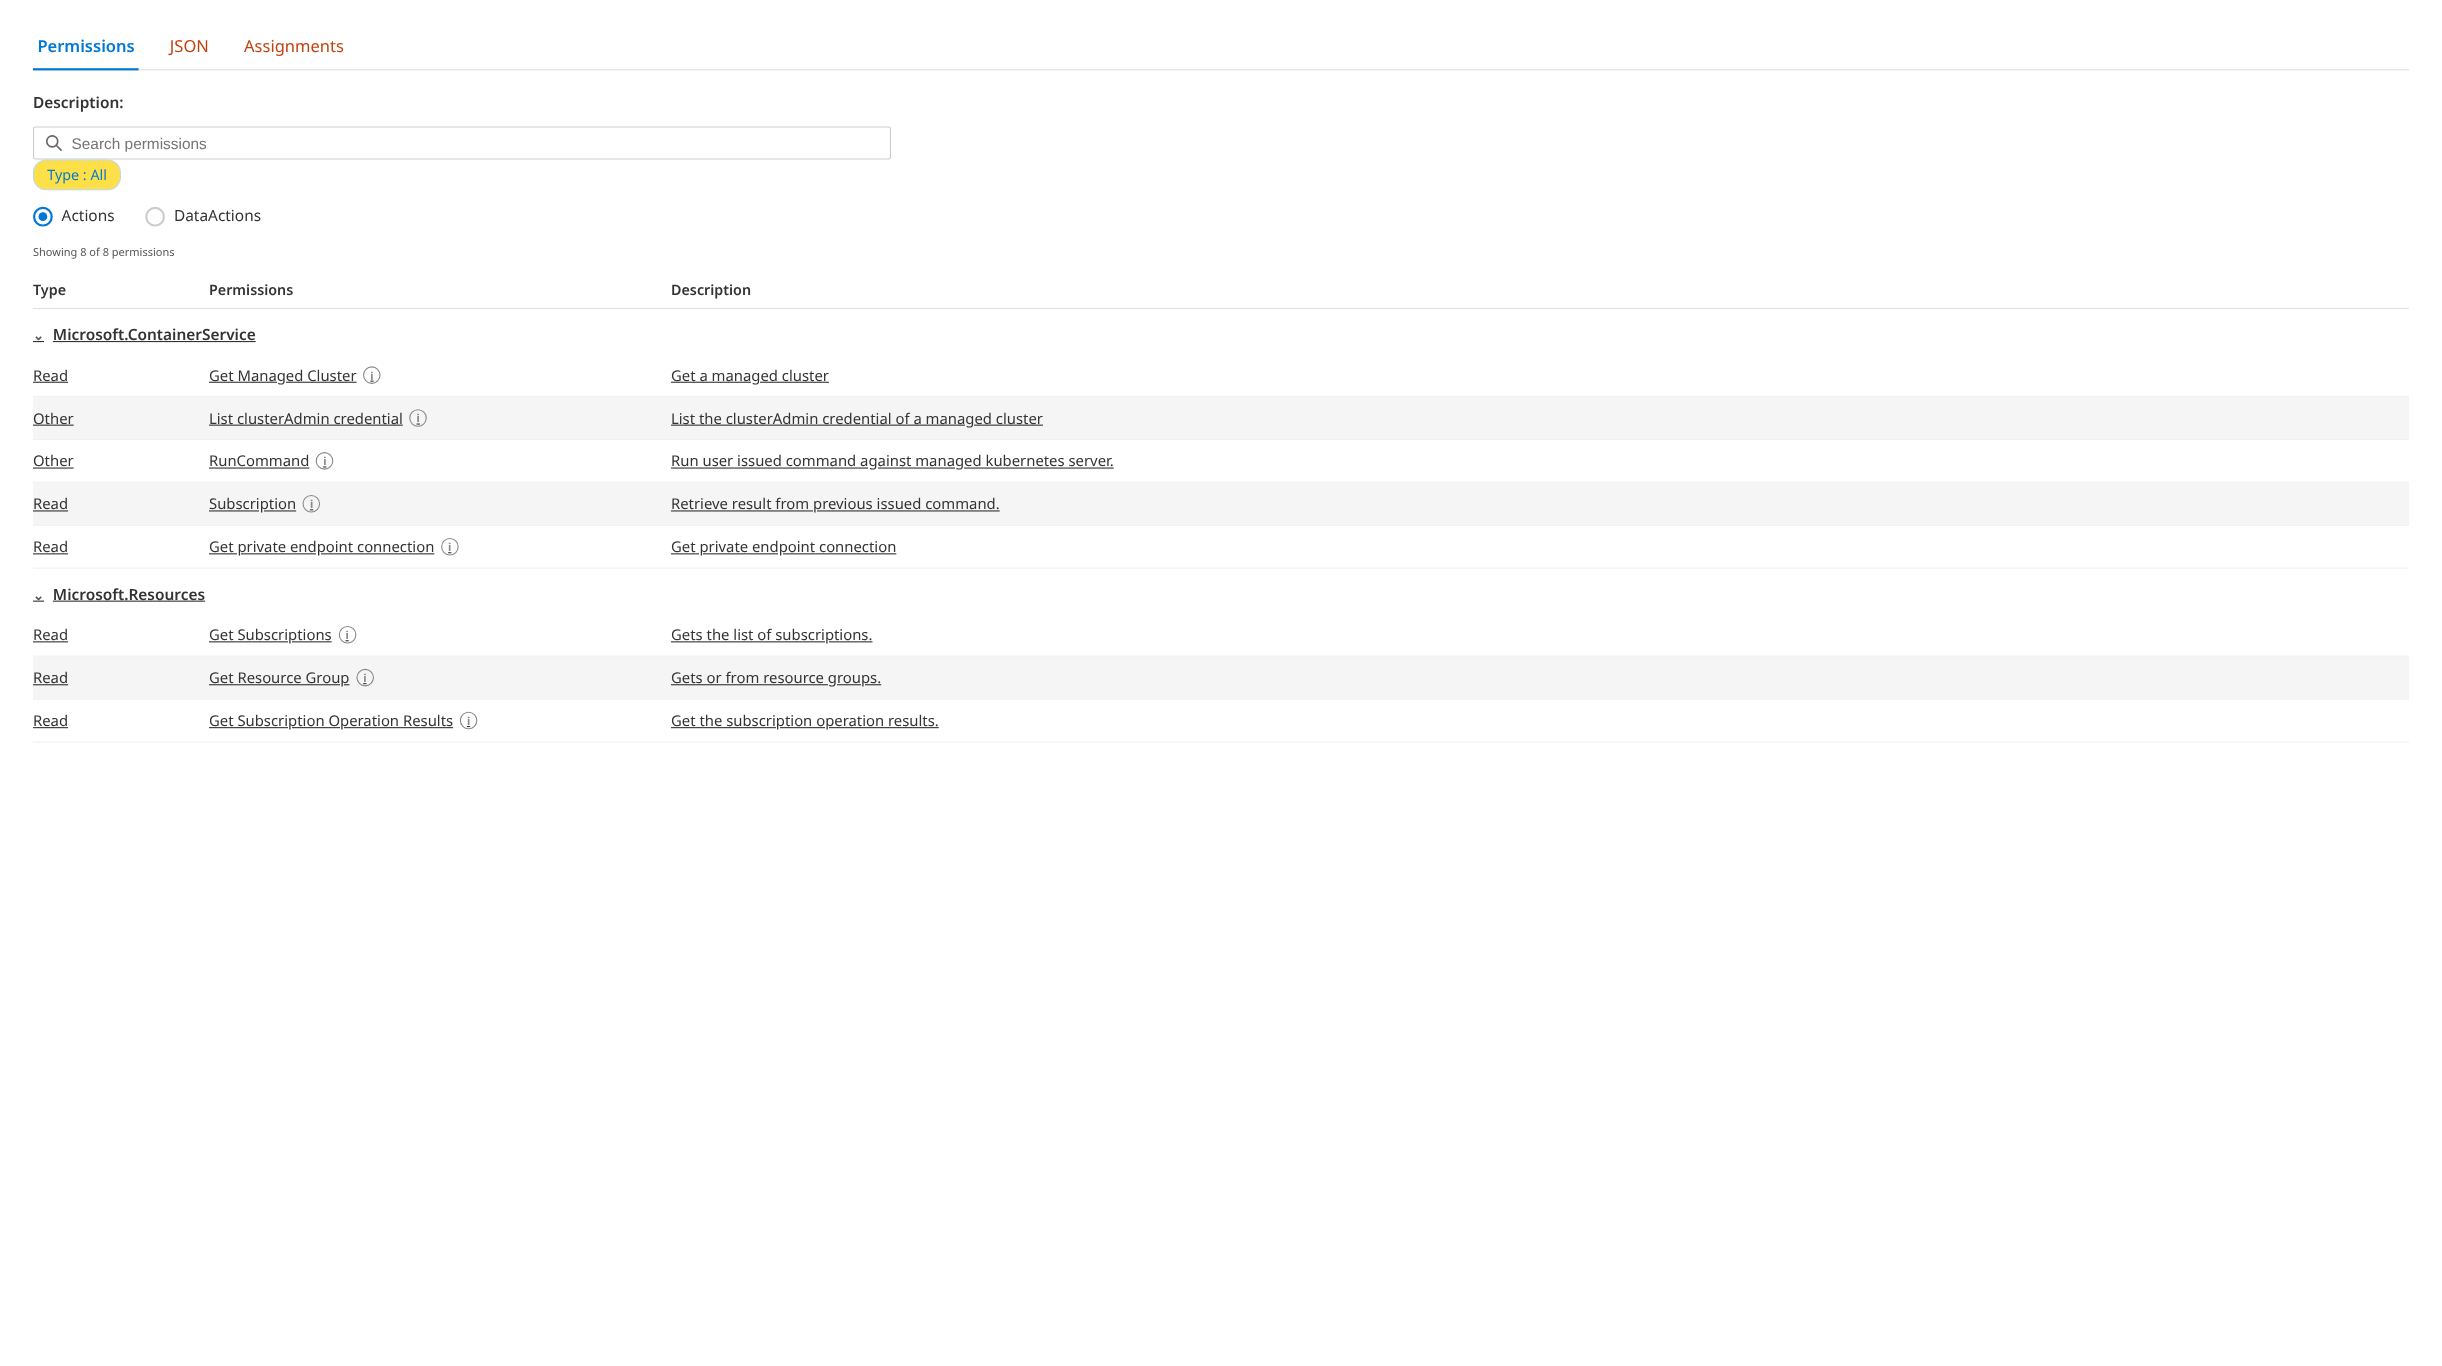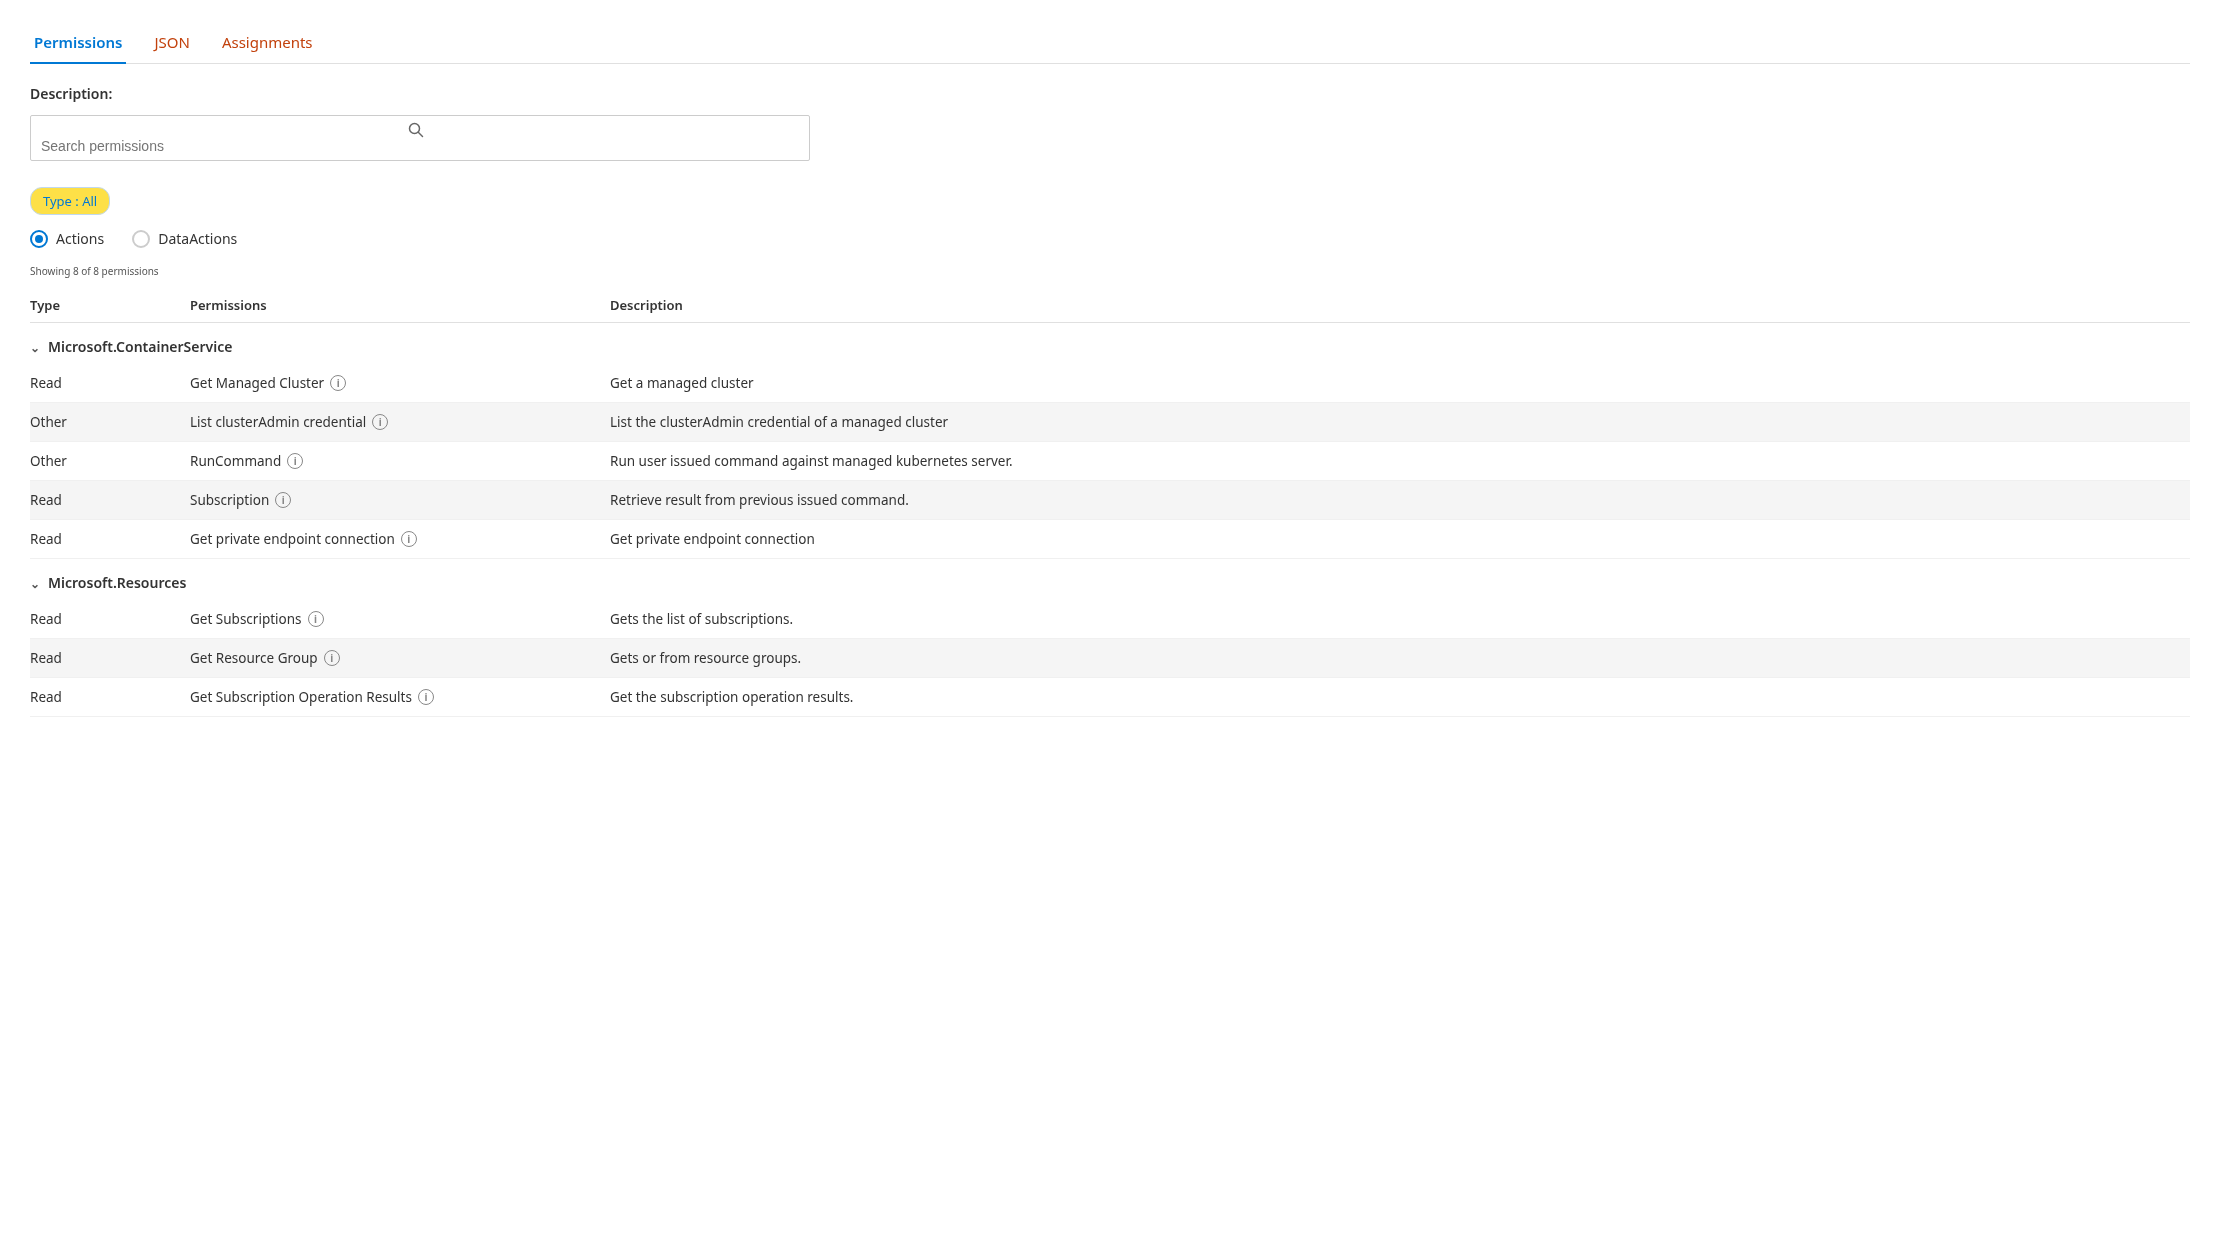--- a/index.html
+++ b/index.html
@@ -41,23 +41,22 @@
 
     
     .search-container {
       display: flex;
       align-items: center;
       border: 1px solid #ccc;
       border-radius: 2px;
       padding: 6px 10px;
       width: 100%;
       max-width: 780px;
-      margin-bottom: 26px;
+      margin-bottom: 0;
       background: #fff;
-      flex-direction: column;
     }
     .search-icon-svg {
       width: 16px;
       height: 16px;
       margin-right: 8px;
       flex-shrink: 0;
     }
     .search-input {
       border: none;
       outline: none;
@@ -142,20 +141,21 @@
     .permissions-table th:nth-child(2),
     .permissions-table td:nth-child(2) {
       width: 420px;
     }
     .permissions-table td {
       padding: 10px 12px 10px 0;
       font-size: 13.5px;
       color: #333;
       border-bottom: 1px solid #f0f0f0;
       vertical-align: middle;
+      text-decoration: underline;
     }
 
     
     .section-row td {
       background: #fff;
       font-weight: 600;
       font-size: 14px;
       padding: 14px 0 8px;
       border-bottom: none;
     }

